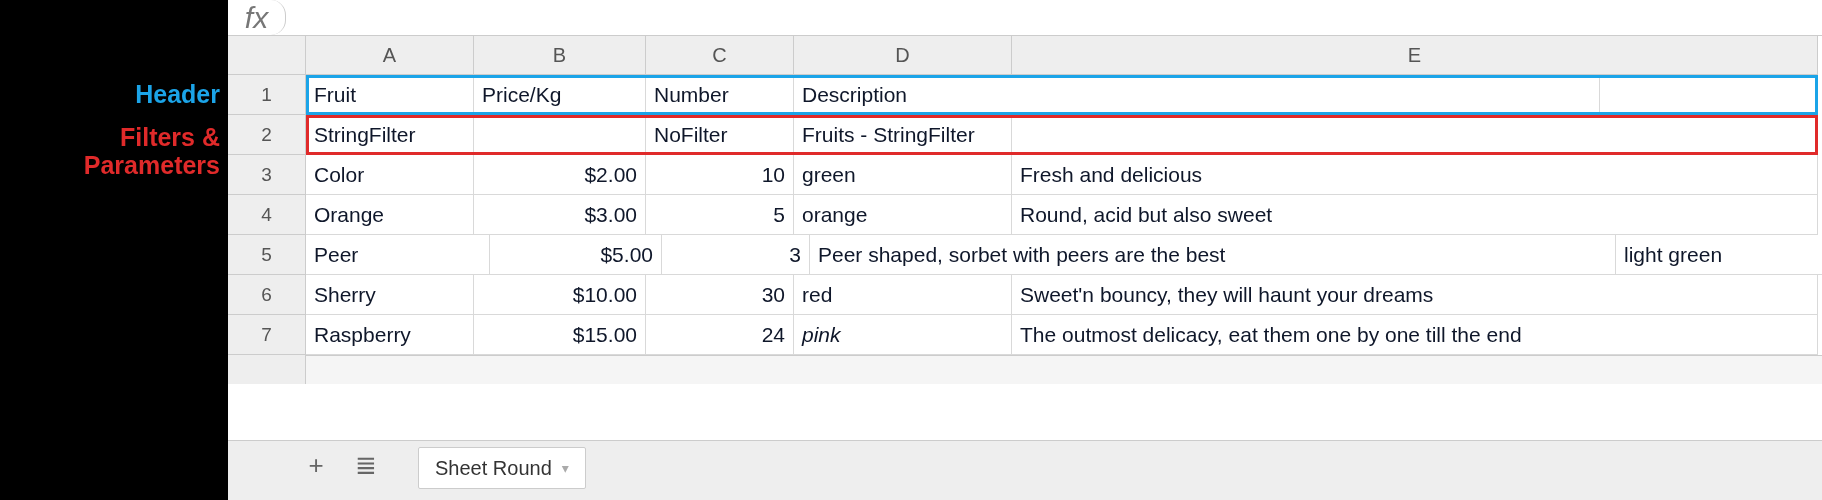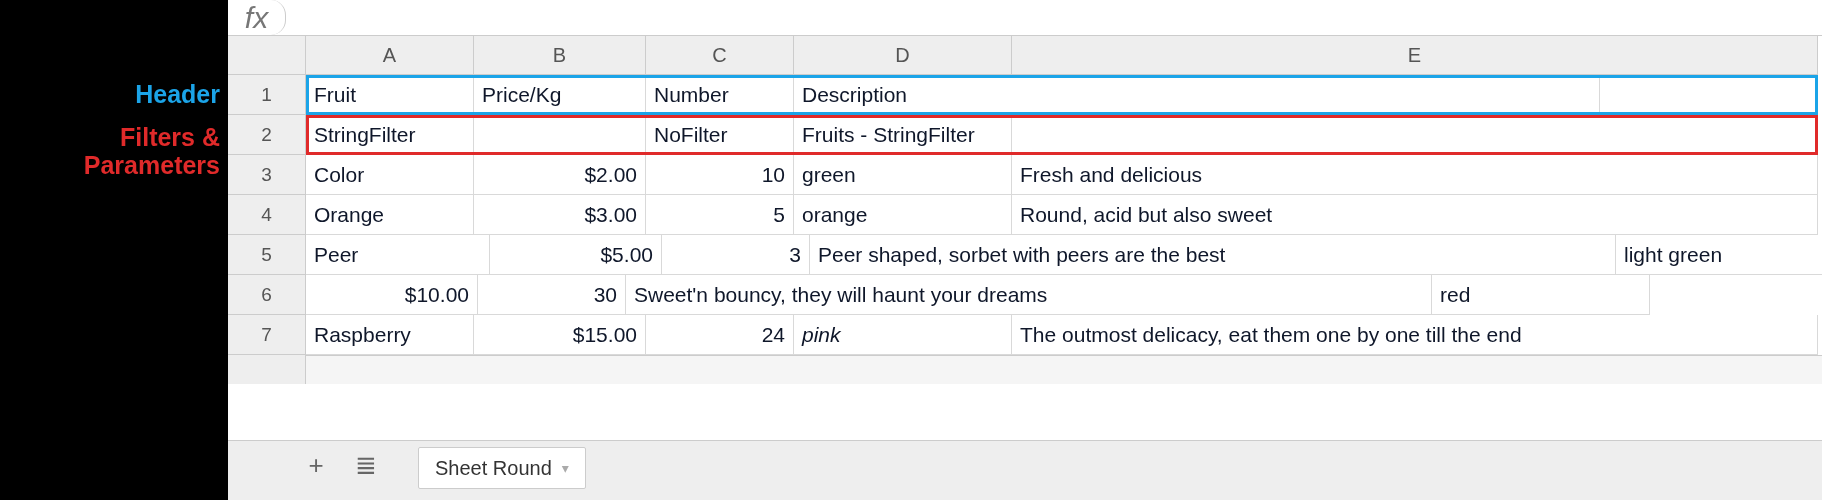--- a/index.html
+++ b/index.html
@@ -94,24 +94,25 @@
             <div class="cell" style="width: 806px;">Round, acid but also sweet</div>
           </div>
           <div class="row">
             <div class="cell" style="width: 184px;">Peer</div>
             <div class="cell num" style="width: 172px;">$5.00</div>
             <div class="cell num" style="width: 148px;">3</div>
             <div class="cell" style="width: 806px;">Peer shaped, sorbet with peers are the best</div>
             <div class="cell" style="width: 218px;">light green</div>
           </div>
           <div class="row">
+            <div class="cell" style="width: 168px;">Sherry</div>
             <div class="cell num" style="width: 172px;">$10.00</div>
             <div class="cell num" style="width: 148px;">30</div>
+            <div class="cell" style="width: 218px;">red</div>
             <div class="cell" style="width: 806px;">Sweet'n bouncy, they will haunt your dreams</div>
-            <div class="cell" style="width: 218px;">red</div>
           </div>
           <div class="row">
             <div class="cell" style="width: 168px;">Raspberry</div>
             <div class="cell num" style="width: 172px;">$15.00</div>
             <div class="cell num" style="width: 148px;">24</div>
             <div class="cell" style="width: 218px; font-style: italic;">pink</div>
             <div class="cell" style="width: 806px;">The outmost delicacy, eat them one by one till the end</div>
           </div>
         </div>
 

